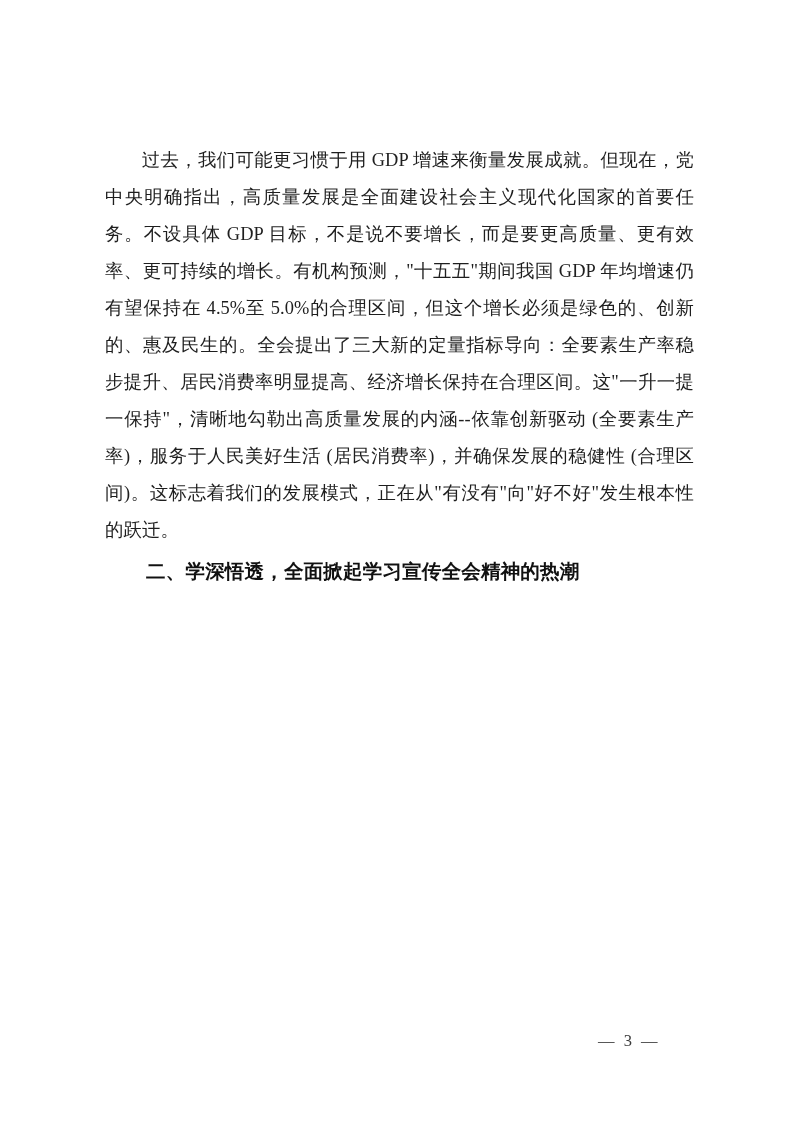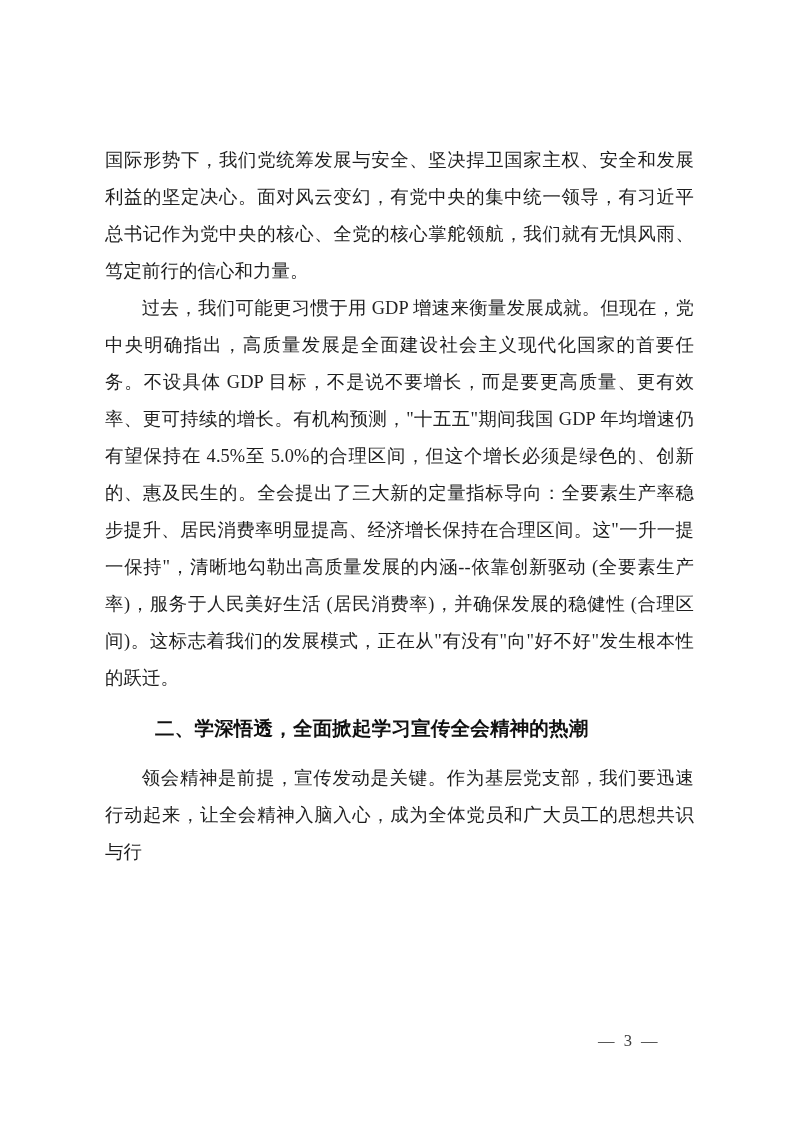--- a/index.html
+++ b/index.html
@@ -26,21 +26,21 @@
     font-size: 18.4px;
     line-height: 37px;
     color: #1e1e1e;
     text-align: justify;
     letter-spacing: 0.1px;
   }
   .content p.indent {
     text-indent: 2em;
   }
   .content h2 {
-    margin: 13px;
+    margin: 4px;
     font-family: "Liberation Sans", sans-serif;
     font-weight: 700;
     font-size: 19.5px;
     line-height: 37px;
     color: #111111;
     text-indent: 1.9em;
     letter-spacing: 0.2px;
   }
   .page-number {
     position: absolute;
@@ -51,20 +51,18 @@
     color: #3a3a3a;
     word-spacing: 5px;
     font-family: "Liberation Serif", serif;
   }
 </style>
 </head>
 <body>
 
 <div class="page">
   <div class="content">
-    <p>国际形势下，我们党统筹发展与安全、坚决捍卫国家主权、安全和发展利益的坚定决心。面对风云变幻，有党中央的集中统一领导，有习近平总书记作为党中央的核心、全党的核心掌舵领航，我们就有无惧风雨、笃定前行的信心和力量。</p>
     <p class="indent">过去，我们可能更习惯于用 GDP 增速来衡量发展成就。但现在，党中央明确指出，高质量发展是全面建设社会主义现代化国家的首要任务。不设具体 GDP 目标，不是说不要增长，而是要更高质量、更有效率、更可持续的增长。有机构预测，"十五五"期间我国 GDP 年均增速仍有望保持在 4.5%至 5.0%的合理区间，但这个增长必须是绿色的、创新的、惠及民生的。全会提出了三大新的定量指标导向：全要素生产率稳步提升、居民消费率明显提高、经济增长保持在合理区间。这"一升一提一保持"，清晰地勾勒出高质量发展的内涵--依靠创新驱动 (全要素生产率)，服务于人民美好生活 (居民消费率)，并确保发展的稳健性 (合理区间)。这标志着我们的发展模式，正在从"有没有"向"好不好"发生根本性的跃迁。</p>
     <h2>二、学深悟透，全面掀起学习宣传全会精神的热潮</h2>
-    <p class="indent">领会精神是前提，宣传发动是关键。作为基层党支部，我们要迅速行动起来，让全会精神入脑入心，成为全体党员和广大员工的思想共识与行</p>
   </div>
 
   <div class="page-number">— 3 —</div>
 </div>
 
 </body></html>

